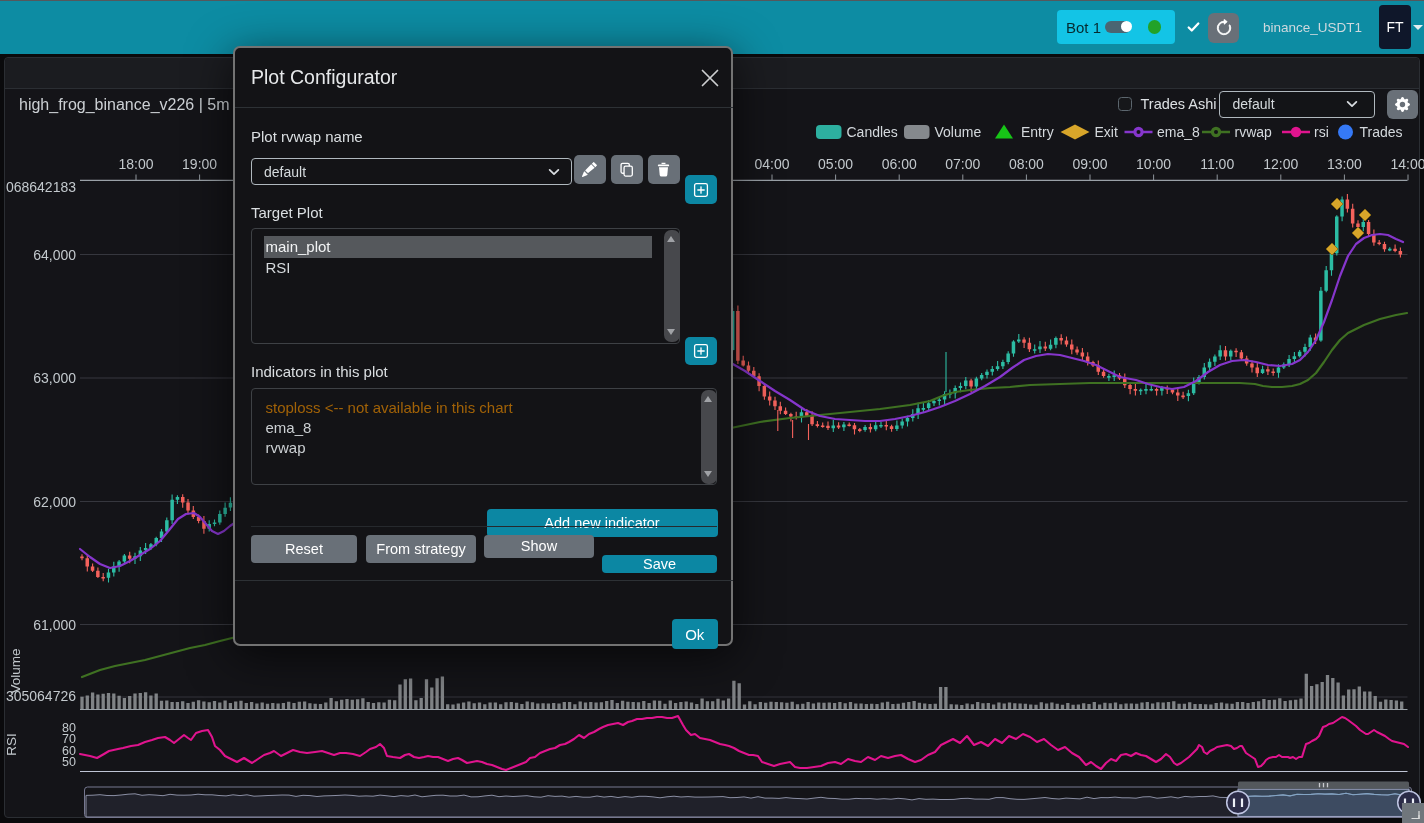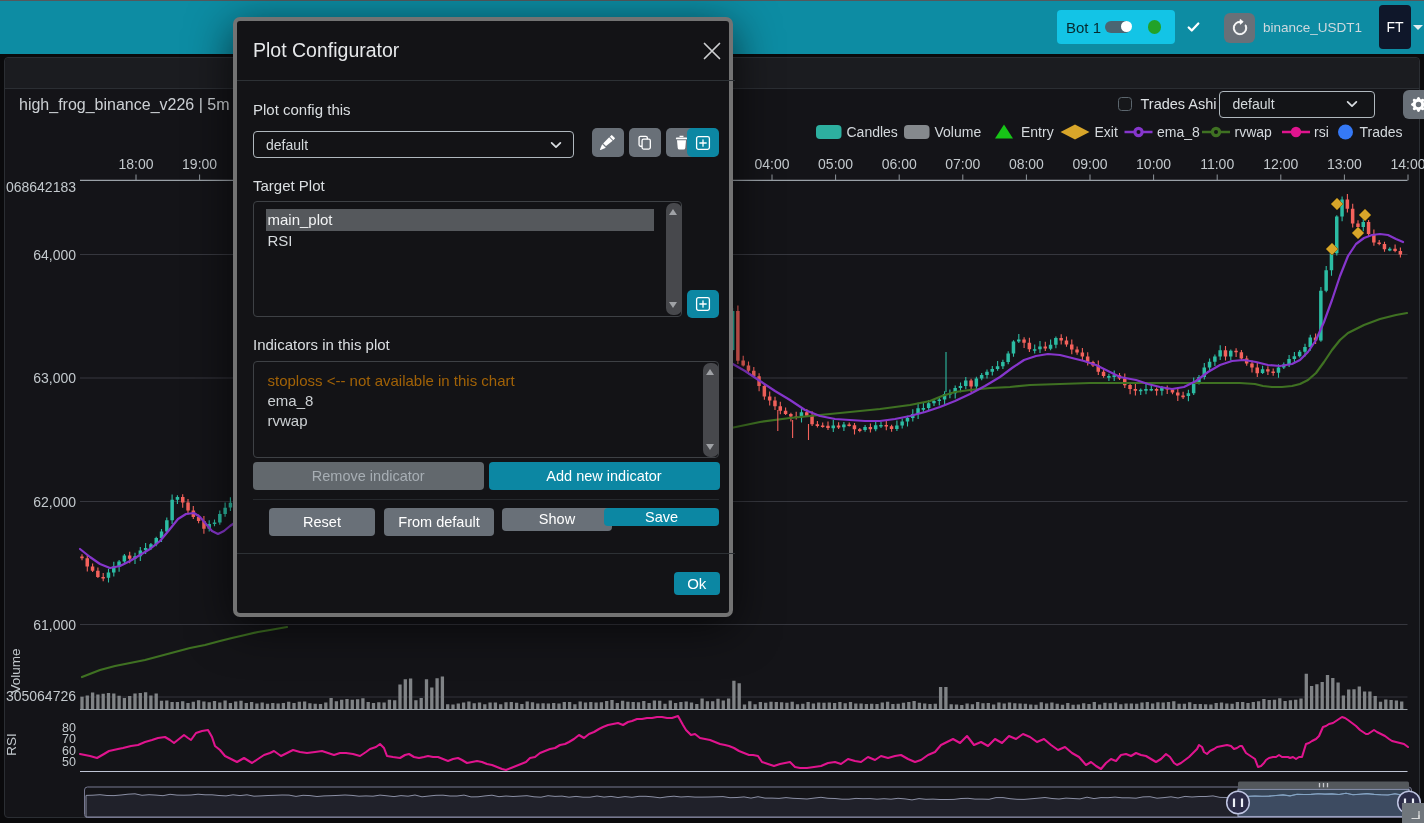--- a/index.html
+++ b/index.html
@@ -1,18 +1,18 @@
 <!DOCTYPE html>
 <html><head><meta charset="utf-8"><style>
 * { margin:0; padding:0; box-sizing:border-box; }
 body { width:1424px; height:823px; background:#0a0a0c; font-family:"Liberation Sans",sans-serif; overflow:hidden; position:relative; }
 .abs { position:absolute; }
 .btn { display:flex; align-items:center; justify-content:center; border-radius:4px; }
-.graybtn { background:#697078;margin-left:16px; }
-.tealbtn { background:#0c87a3; }
+.graybtn { background:#697078; }
+.tealbtn { background:#0c87a3;margin-top:20px; }
 </style></head>
 <body>
 
 <div class="abs" style="left:0;top:0;width:1424px;height:53.5px;background:#0d8ca3;border-top:1.5px solid #54585c"></div>
 <div class="abs" style="left:1057px;top:10px;width:118px;height:34px;background:#13c4e6;border-radius:4px"></div>
 <div class="abs" style="left:1066px;top:19px;font-size:15px;color:#062a30">Bot 1</div>
 <div class="abs" style="left:1105px;top:20.5px;width:26px;height:12.5px;background:#4a6572;border-radius:7px"></div>
 <div class="abs" style="left:1120.5px;top:21px;width:11px;height:11px;background:#fff;border-radius:50%"></div>
 <div class="abs" style="left:1147.5px;top:20px;width:13.5px;height:13.5px;background:#22a228;border-radius:50%"></div>
 <svg class="abs" style="left:1186px;top:20px" width="15" height="14" viewBox="0 0 16 16">
@@ -158,28 +158,28 @@
 <div class="abs" style="left:1232.5px;top:96px;font-size:14px;color:#d5dadd">default</div>
 <div class="abs" style="left:1345px;top:97px"><svg width="14" height="14" viewBox="0 0 16 16" fill="none" stroke="#d8dce0" stroke-width="2" stroke-linecap="round" stroke-linejoin="round">
       <path d="M3 5.5 8 10.5 13 5.5"></path>
     </svg></div>
 <div class="abs btn graybtn" style="left:1386.5px;top:90px;width:31px;height:28.5px;border-radius:6px">
     <svg width="15" height="15" viewBox="0 0 16 16" fill="#fff">
       <path d="M9.405 1.05c-.413-1.4-2.397-1.4-2.81 0l-.1.34a1.464 1.464 0 0 1-2.105.872l-.31-.17c-1.283-.698-2.686.705-1.987 1.987l.169.311c.446.82.023 1.841-.872 2.105l-.34.1c-1.4.413-1.4 2.397 0 2.81l.34.1a1.464 1.464 0 0 1 .872 2.105l-.17.31c-.698 1.283.705 2.686 1.987 1.987l.311-.169a1.464 1.464 0 0 1 2.105.872l.1.34c.413 1.4 2.397 1.4 2.81 0l.1-.34a1.464 1.464 0 0 1 2.105-.872l.31.17c1.283.698 2.686-.705 1.987-1.987l-.169-.311a1.464 1.464 0 0 1 .872-2.105l.34-.1c1.4-.413 1.4-2.397 0-2.81l-.34-.1a1.464 1.464 0 0 1-.872-2.105l.17-.31c.698-1.283-.705-2.686-1.987-1.987l-.311.169a1.464 1.464 0 0 1-2.105-.872zM8 10.93a2.93 2.93 0 1 1 0-5.86 2.93 2.93 0 0 1 0 5.858z"></path>
     </svg>
   </div>
 
-<div class="abs" style="left:233px;top:17px;width:500px;height:600px;background:#131316;border:4px solid #737373;border-radius:7px;box-shadow:0 10px 45px rgba(0,0,0,.65)">
+<div class="abs" style="left:233px;top:46px;width:500px;height:600px;background:#131316;border:2px solid #737373;border-radius:7px;box-shadow:0 10px 45px rgba(0,0,0,.65)">
   <div class="abs" style="left:16px;top:18px;font-size:19.5px;color:#e6e8ea">Plot Configurator</div>
   <svg class="abs" style="left:466px;top:21px" width="18" height="18" viewBox="0 0 18 18">
       <path d="M1.5 1.5 16.5 16.5M16.5 1.5 1.5 16.5" stroke="#ccced0" stroke-width="1.7" stroke-linecap="round"></path>
     </svg>
   <div class="abs" style="left:0;top:59px;width:498px;border-top:1px solid #2d3135"></div>
 
-  <div class="abs" style="left:16px;top:80px;font-size:15px;color:#dbdfe2">Plot config this</div>
+  <div class="abs" style="left:16px;top:80px;font-size:15px;color:#dbdfe2">Plot rvwap name</div>
   <div class="abs" style="left:16px;top:110px;width:321px;height:27px;background:#131316;border:1px solid #b0b8be;border-radius:4px"></div>
   <div class="abs" style="left:29px;top:115.5px;font-size:14px;color:#d5dadd">default</div>
   <div class="abs" style="left:312px;top:117px"><svg width="14" height="14" viewBox="0 0 16 16" fill="none" stroke="#d8dce0" stroke-width="2" stroke-linecap="round" stroke-linejoin="round">
         <path d="M3 5.5 8 10.5 13 5.5"></path>
       </svg></div>
   <div class="abs btn graybtn" style="left:338.5px;top:107px;width:32.5px;height:29px;border-radius:5px">
       <svg width="15" height="15" viewBox="0 0 16 16" fill="#fff">
         <path d="M12.854.146a.5.5 0 0 0-.707 0L10.5 1.793 14.207 5.5l1.647-1.646a.5.5 0 0 0 0-.708zm.646 6.061L9.793 2.5 3.293 9H3.5a.5.5 0 0 1 .5.5v.5h.5a.5.5 0 0 1 .5.5v.5h.5a.5.5 0 0 1 .5.5v.5h.207zm-7.468 7.468A.5.5 0 0 1 6 13.5V13h-.5a.5.5 0 0 1-.5-.5V12h-.5a.5.5 0 0 1-.5-.5V11h-.5a.5.5 0 0 1-.5-.5V10h-.5a.5.5 0 0 1-.175-.032l-.179.178a.5.5 0 0 0-.11.168l-2 5a.5.5 0 0 0 .65.65l5-2a.5.5 0 0 0 .168-.11z"></path>
       </svg>
     </div>
@@ -220,25 +220,24 @@
 
   <div class="abs" style="left:16px;top:315px;font-size:15px;color:#dbdfe2">Indicators in this plot</div>
   <div class="abs" style="left:16px;top:340px;width:465.5px;height:97px;border:1px solid #3e4145;border-radius:4px"></div>
   <div class="abs" style="left:30.5px;top:351px;font-size:15px;color:#a16207">stoploss &lt;-- not available in this chart</div>
   <div class="abs" style="left:30.5px;top:371px;font-size:15px;color:#ccd0d3">ema_8</div>
   <div class="abs" style="left:30.5px;top:391px;font-size:15px;color:#ccd0d3">rvwap</div>
   <div class="abs" style="left:465.5px;top:341.5px;width:16px;height:94px;background:#47484c;border-radius:7px"></div>
   <div class="abs" style="left:469px;top:348px;width:0;height:0;border-left:4.5px solid transparent;border-right:4.5px solid transparent;border-bottom:6px solid #a0a2a6"></div>
   <div class="abs" style="left:469px;top:423px;width:0;height:0;border-left:4.5px solid transparent;border-right:4.5px solid transparent;border-top:6px solid #a0a2a6"></div>
 
-  <div class="abs btn" style="left:16px;top:440.5px;width:230.5px;height:28.5px;background:#62686d;color:#a7aeb4;font-size:14.5px">Remove indicator</div>
   <div class="abs btn tealbtn" style="left:251.5px;top:440.5px;width:231px;height:28.5px;color:#fff;font-size:14.5px">Add new indicator</div>
 
   <div class="abs" style="left:16px;top:478px;width:466px;border-top:1px solid #26292d"></div>
 
   <div class="abs btn graybtn" style="left:16px;top:486.5px;width:106px;height:28.5px;color:#fff;font-size:14.5px">Reset</div>
-  <div class="abs btn graybtn" style="left:131px;top:486.5px;width:110px;height:28.5px;color:#fff;font-size:14.5px">From default</div>
+  <div class="abs btn graybtn" style="left:131px;top:486.5px;width:110px;height:28.5px;color:#fff;font-size:14.5px">From strategy</div>
   <div class="abs btn graybtn" style="left:249px;top:486.5px;width:110px;height:23px;color:#fff;font-size:14.5px">Show</div>
   <div class="abs btn tealbtn" style="left:367px;top:486.5px;width:115px;height:18px;color:#fff;font-size:14.5px">Save</div>
 
   <div class="abs" style="left:0;top:531.5px;width:498px;border-top:1px solid #2d3135"></div>
-  <div class="abs btn tealbtn" style="left:437px;top:551px;width:45.5px;height:23px;color:#fff;font-size:15px">Ok</div>
+  <div class="abs btn tealbtn" style="left:437px;top:551px;width:45.5px;height:30px;color:#fff;font-size:15px">Ok</div>
 </div>
 
 </body></html>

